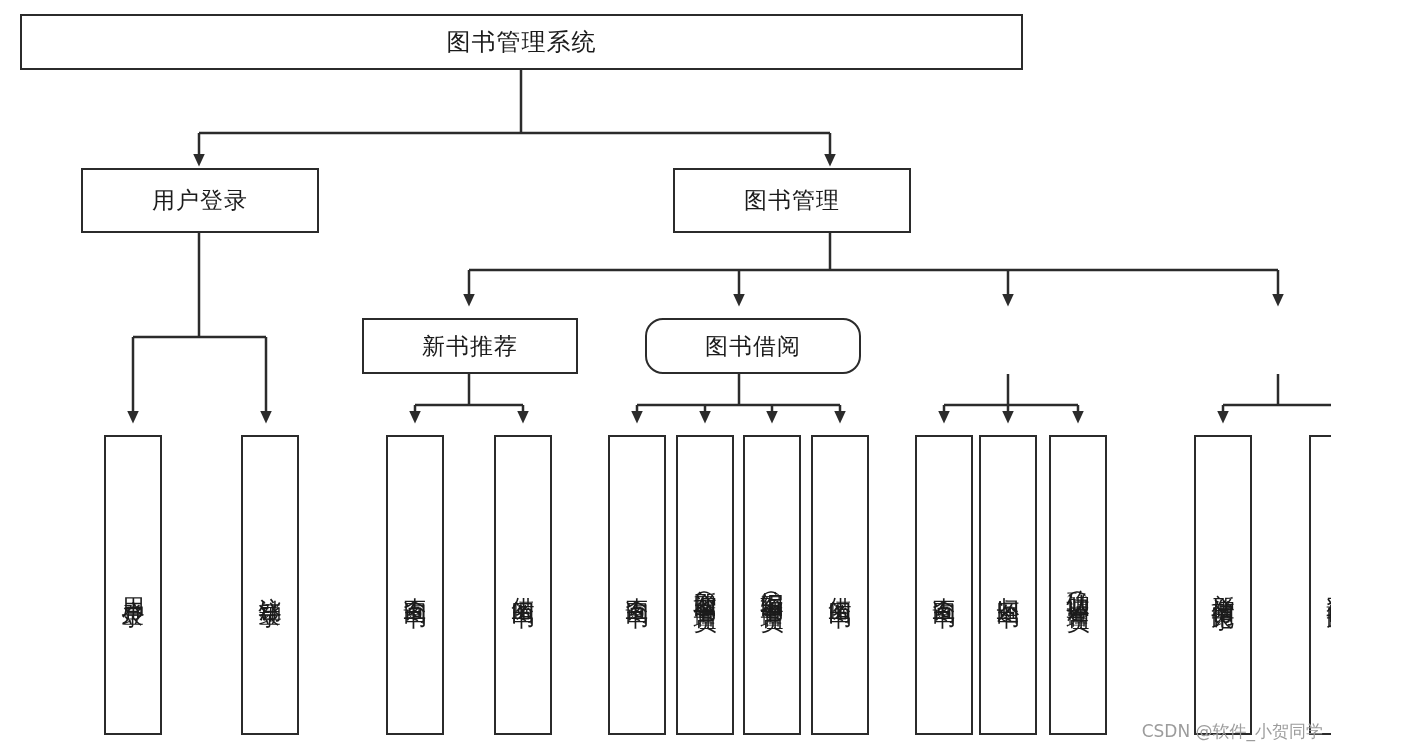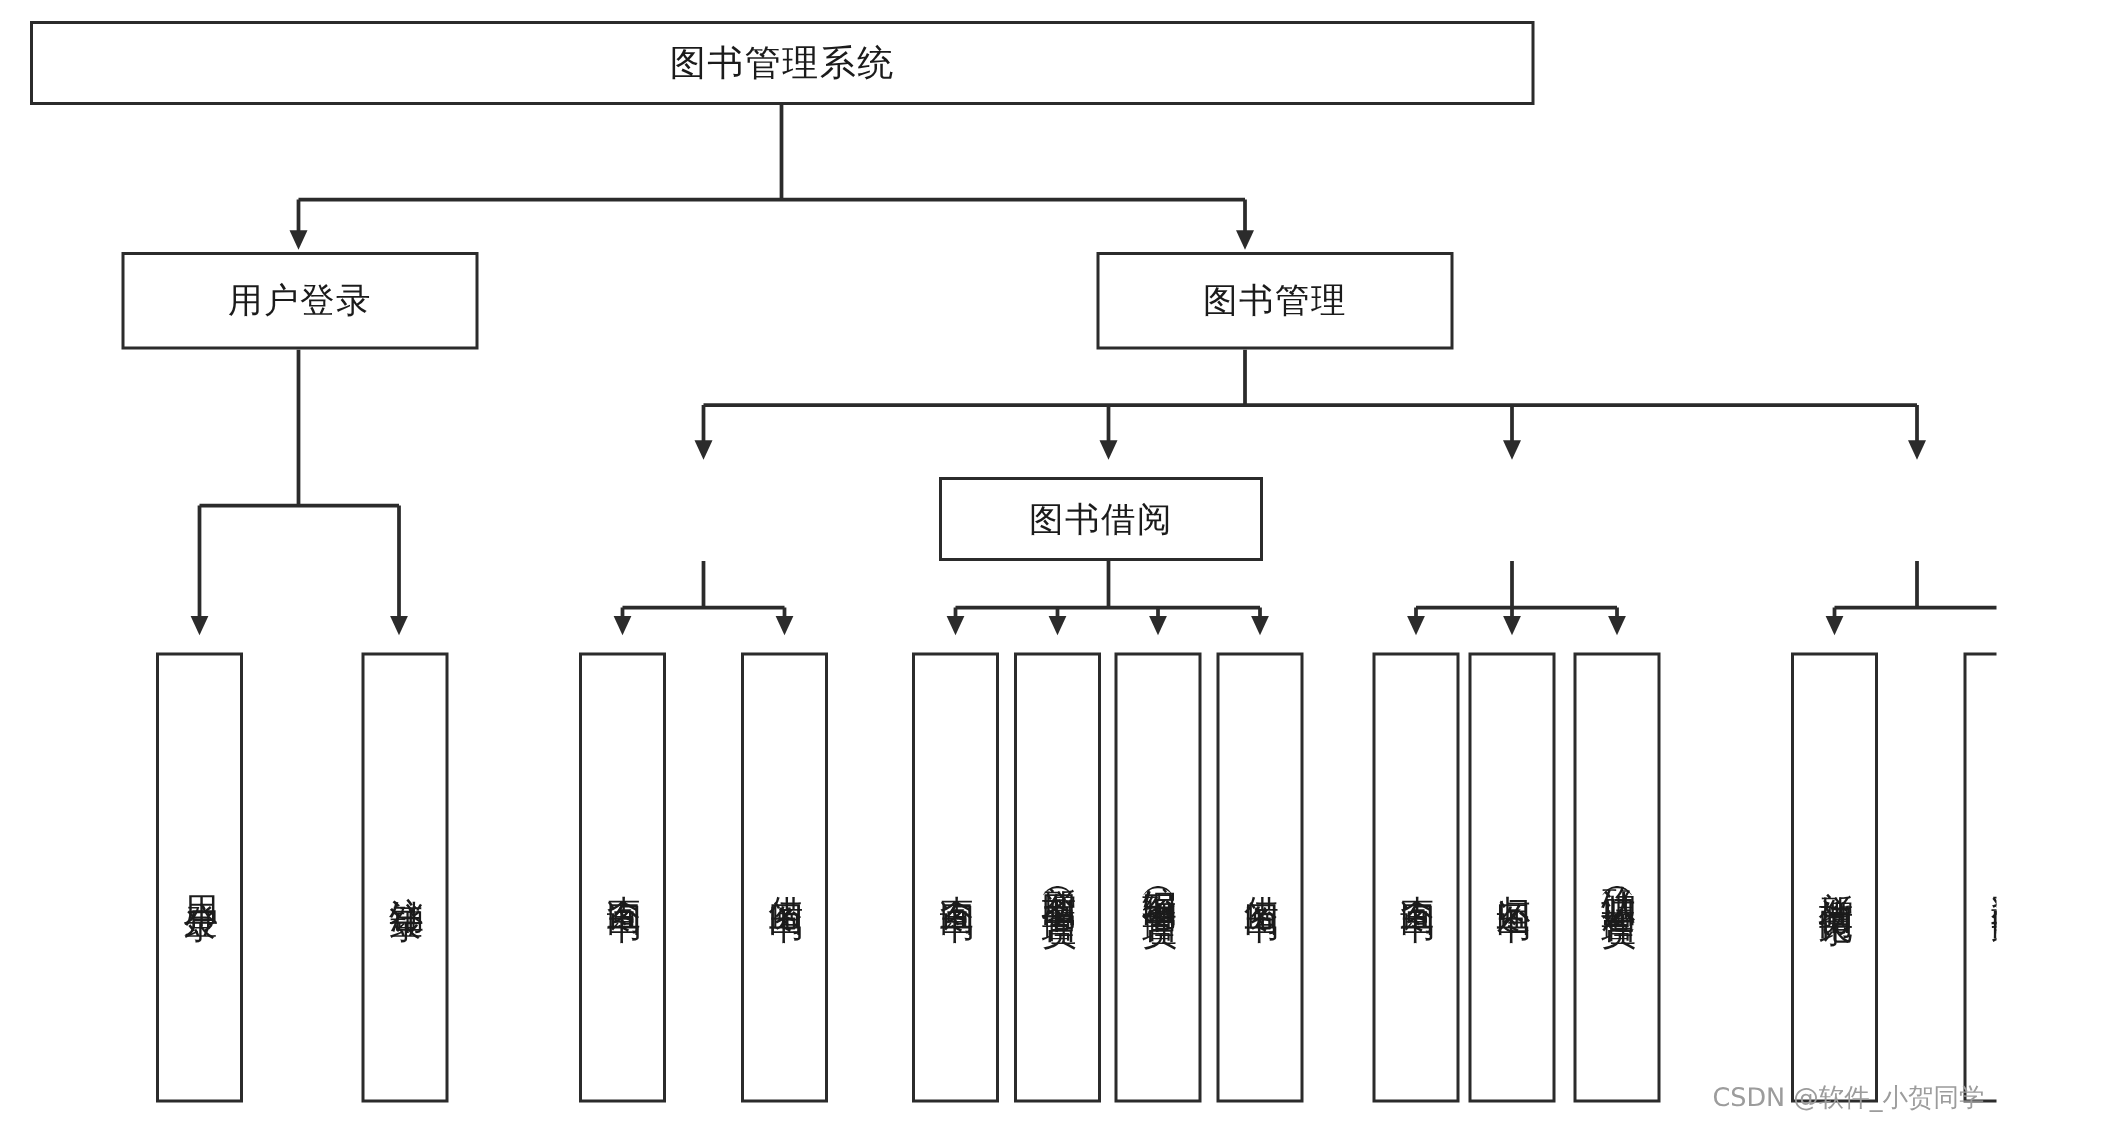--- a/index.html
+++ b/index.html
@@ -135,26 +135,29 @@
   </svg>
 
   <div class="node node-h node-root" style="left:20px; top:14px; width:1003px; height:56px;">
     <span>图书管理系统</span>
   </div>
 
   <div class="node node-h" style="left:81px; top:168px; width:238px; height:65px;">
     <span>用户登录</span>
   </div>
 
-  <div class="node node-h" style="left:731px; top:168px; width:238px; height:65px;">
+  <div class="node node-h" style="left:673px; top:168px; width:238px; height:65px;">
     <span>图书管理</span>
   </div>
 
-
-  <div class="node node-h" style="left:626px; top:318px; width:216px; height:56px;">
+  <div class="node node-h" style="left:362px; top:318px; width:216px; height:56px;">
+    <span>新书推荐</span>
+  </div>
+
+  <div class="node node-h" style="left:645px; top:318px; width:216px; height:56px;border-radius:18px;">
     <span>图书借阅</span>
   </div>
 
 
 
   <div class="node node-v" style="left:104px; top:435px; width:58px; height:300px;">
     <span>用户登录</span>
   </div>
 
   <div class="node node-v" style="left:241px; top:435px; width:58px; height:300px;">

